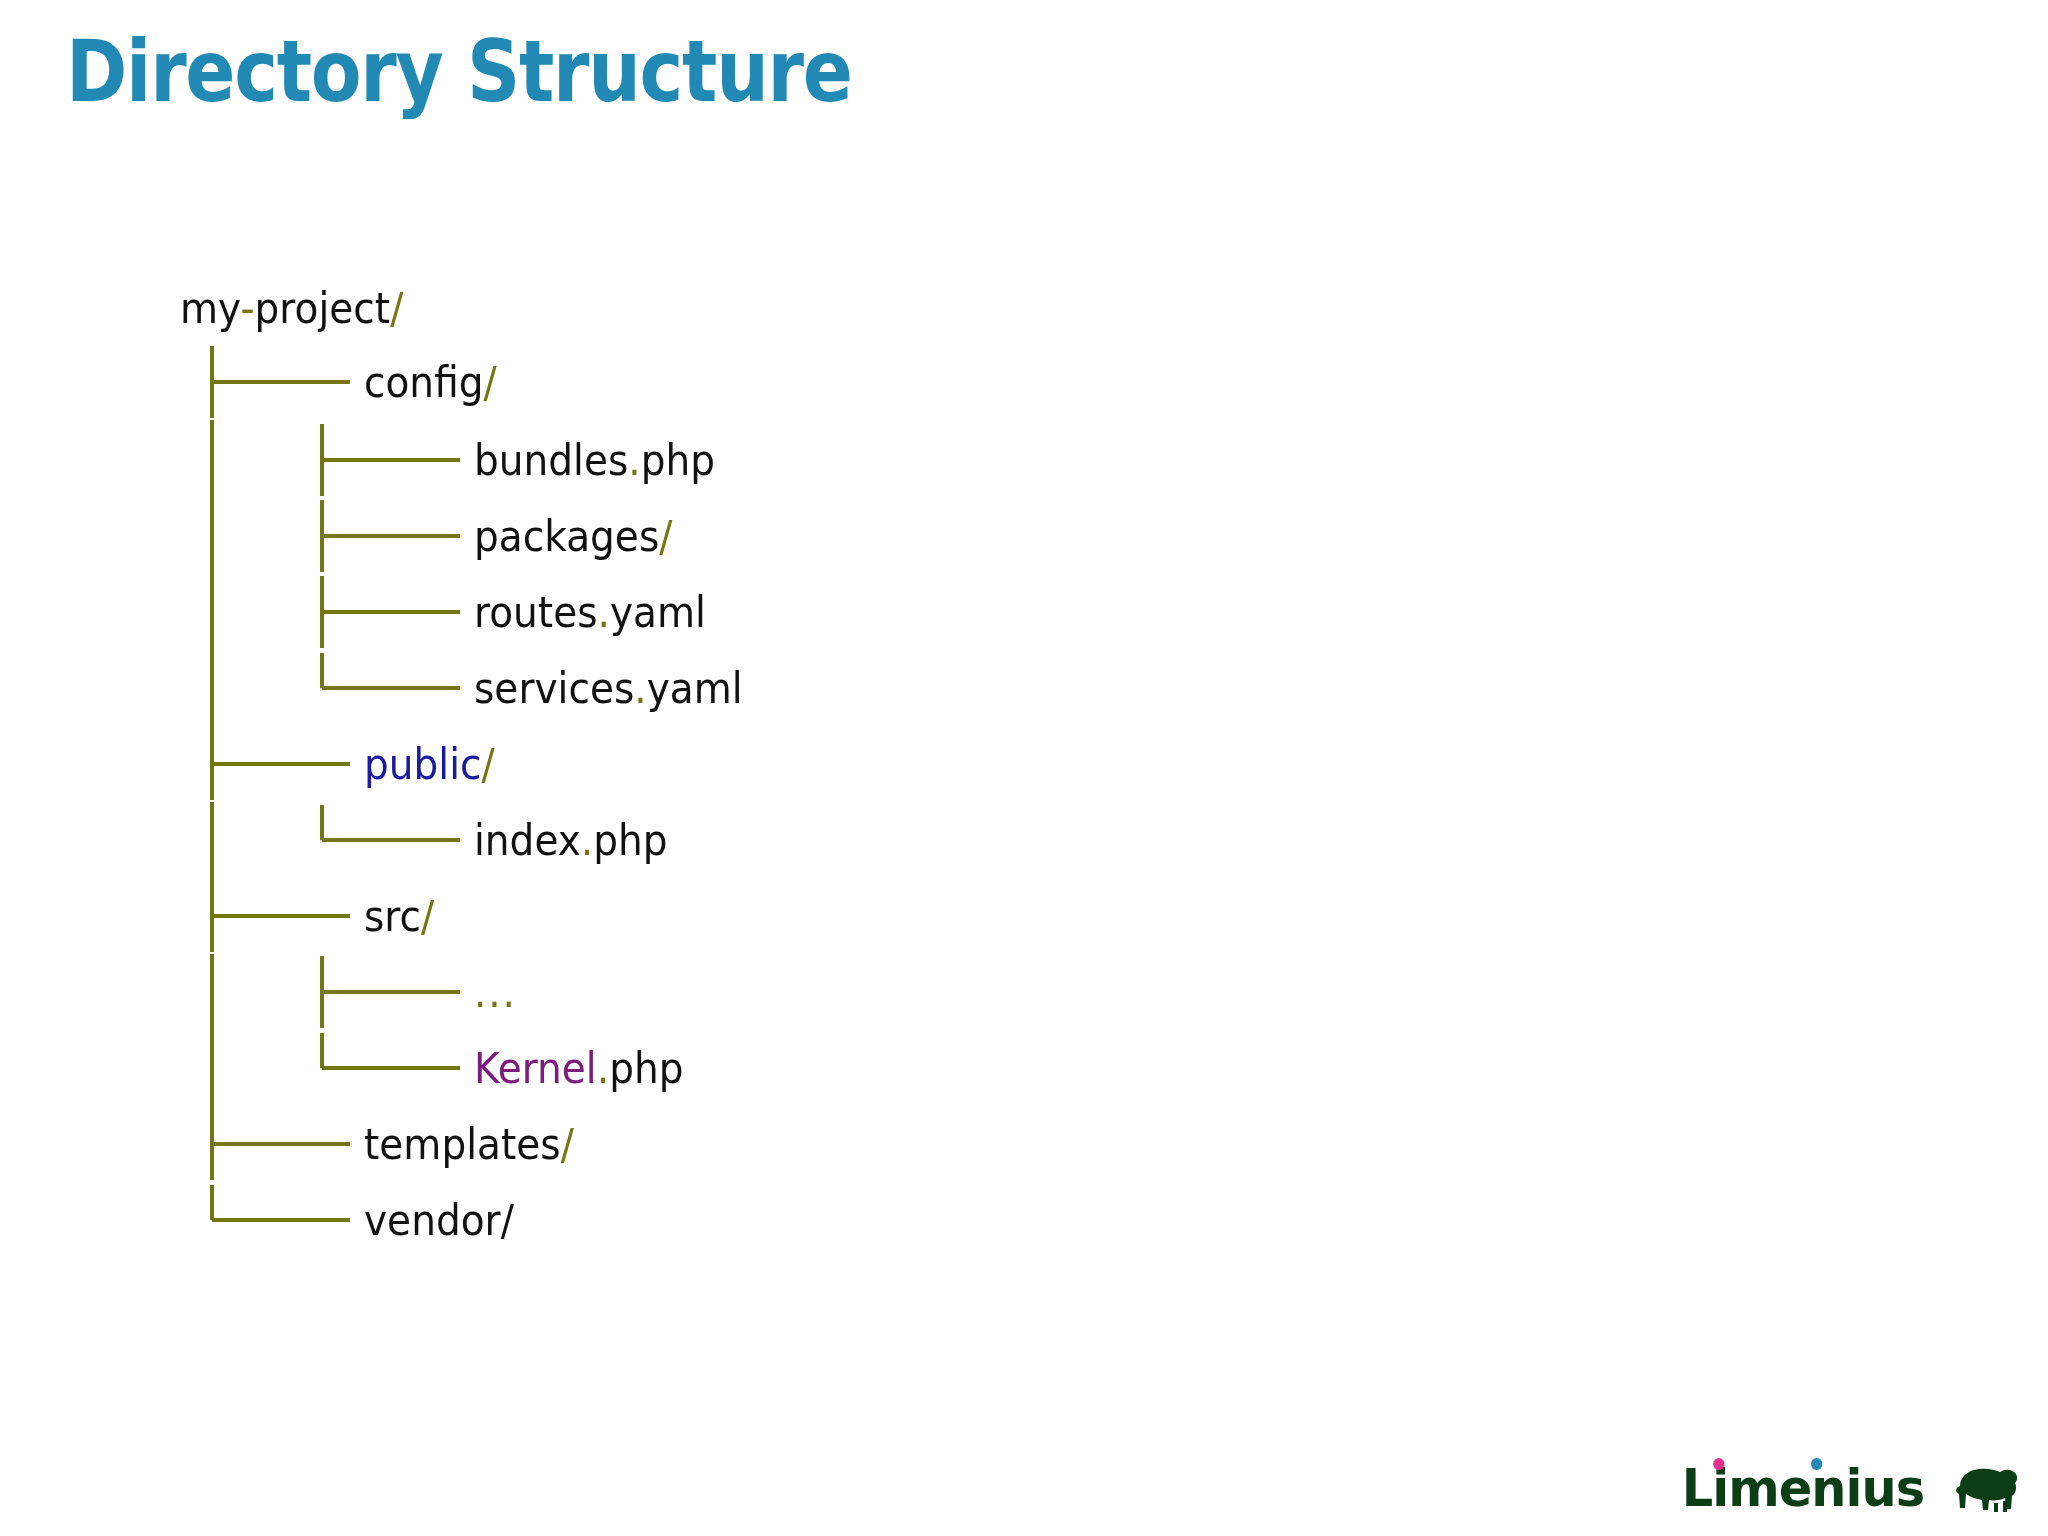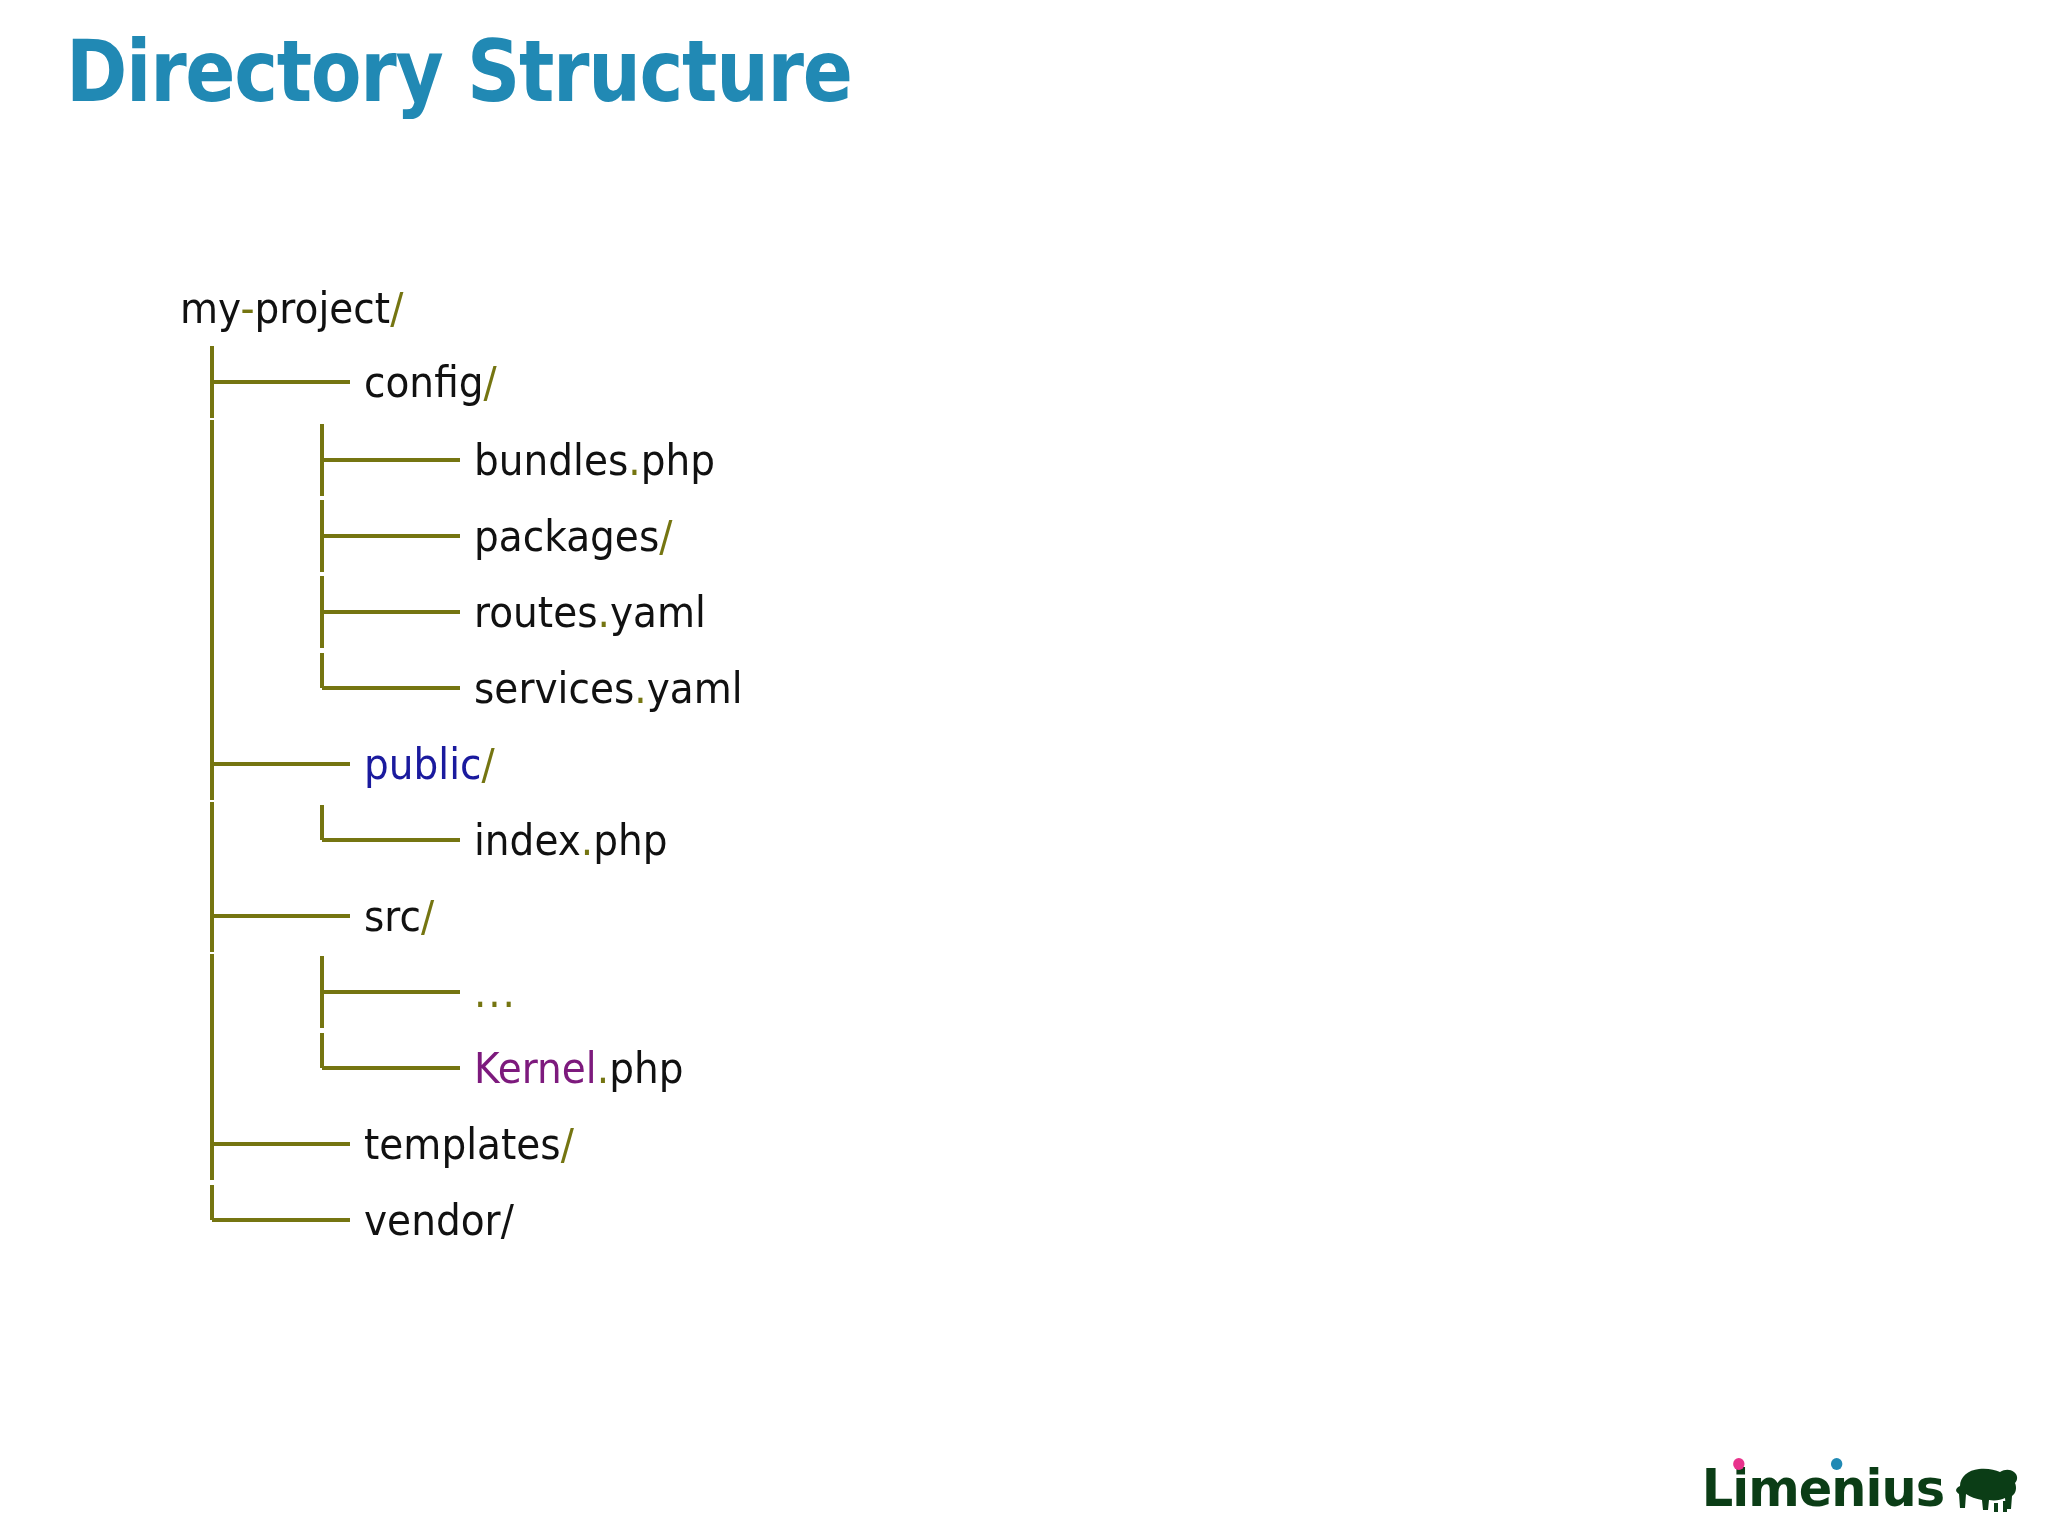--- a/index.html
+++ b/index.html
@@ -59,21 +59,21 @@
     transform-origin: left center;
   }
 
   
   #logo {
     position: absolute;
     right: 28px;
     bottom: 22px;
     display: flex;
     align-items: flex-end;
-    gap: 4px;
+    gap: 24px;
   }
   #logo-word {
     font-family: "DejaVu Sans", sans-serif;
     font-weight: bold;
     font-size: 52px;
     line-height: 52px;
     color: #0b3d16;
     letter-spacing: -1px;
     position: relative;
     transform: scaleX(0.95);

